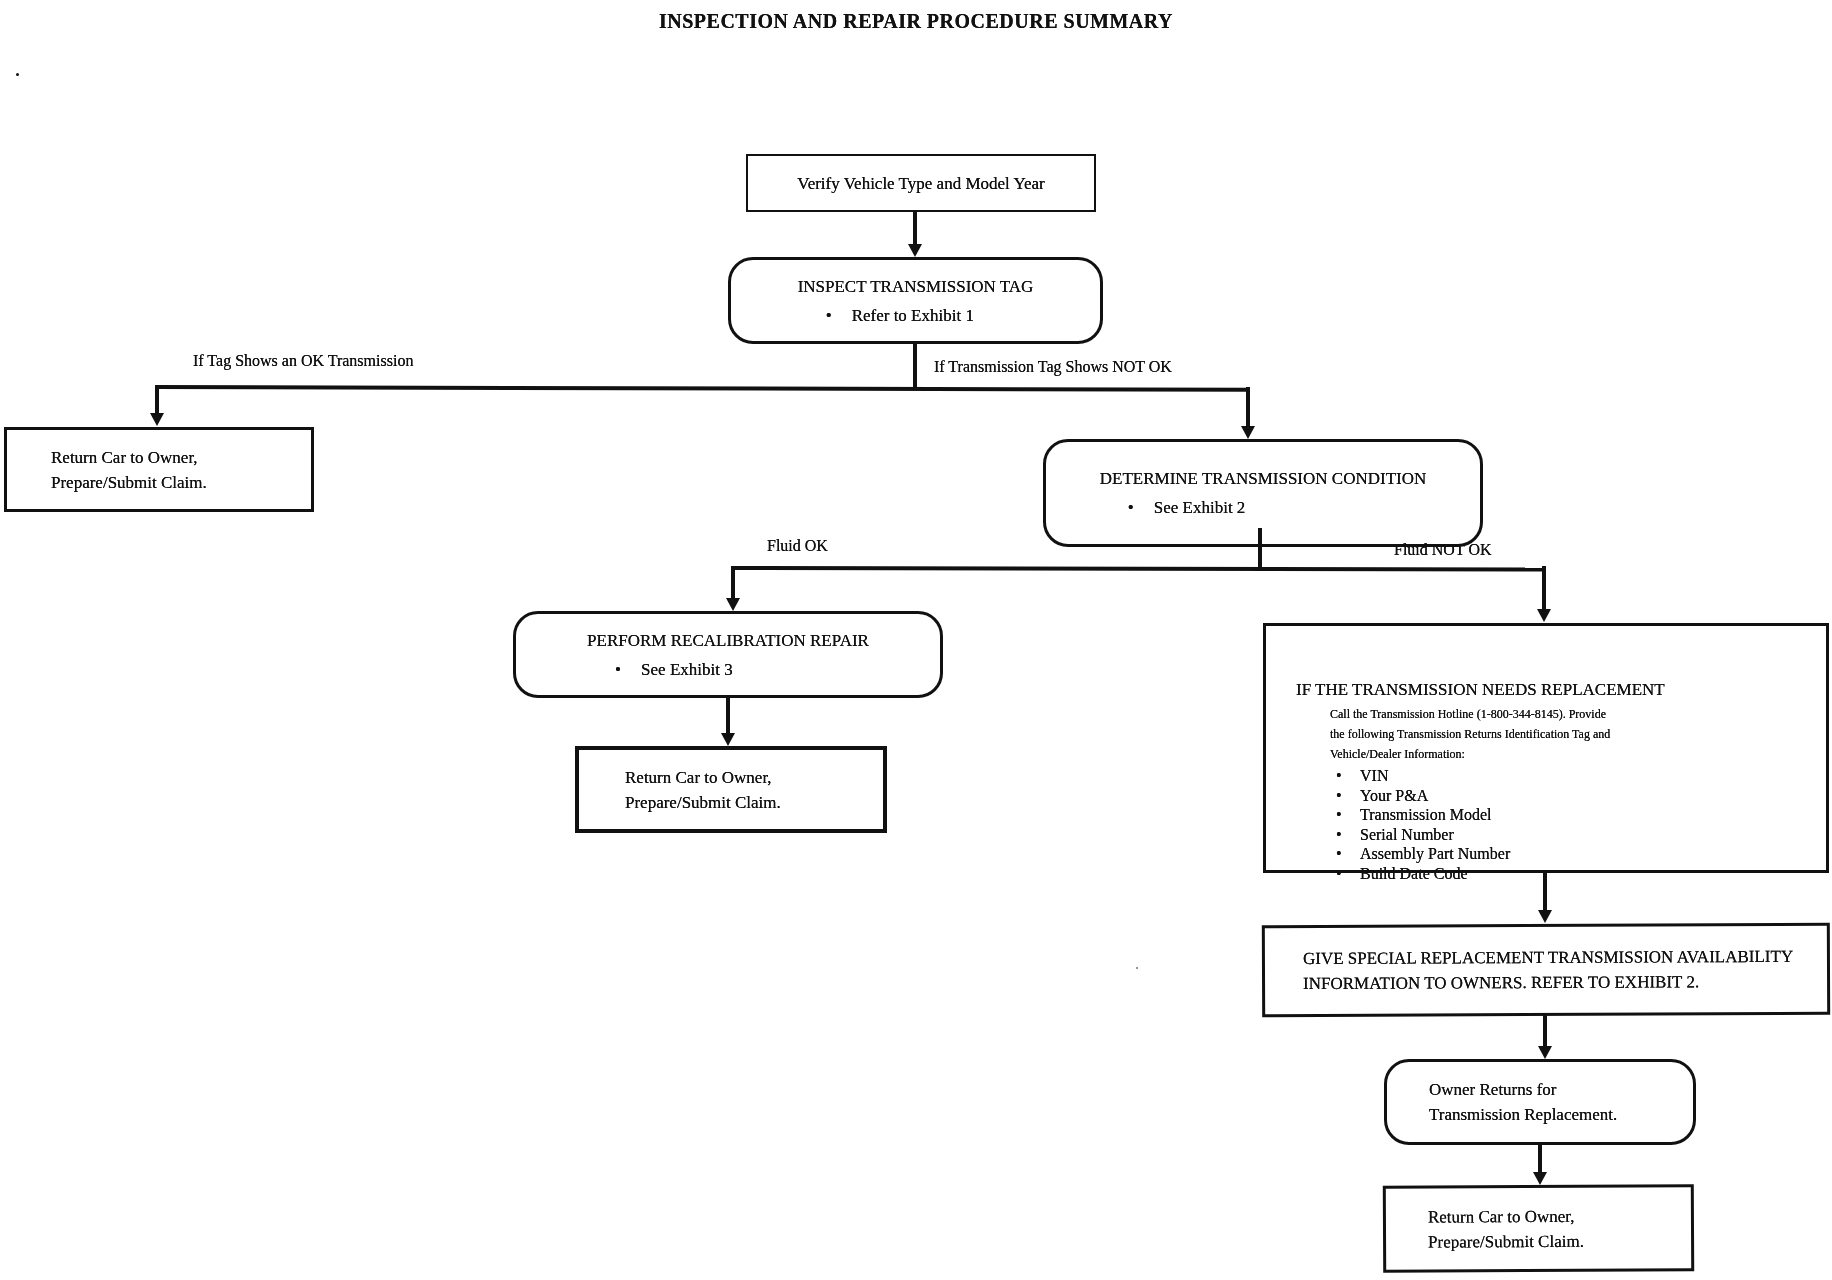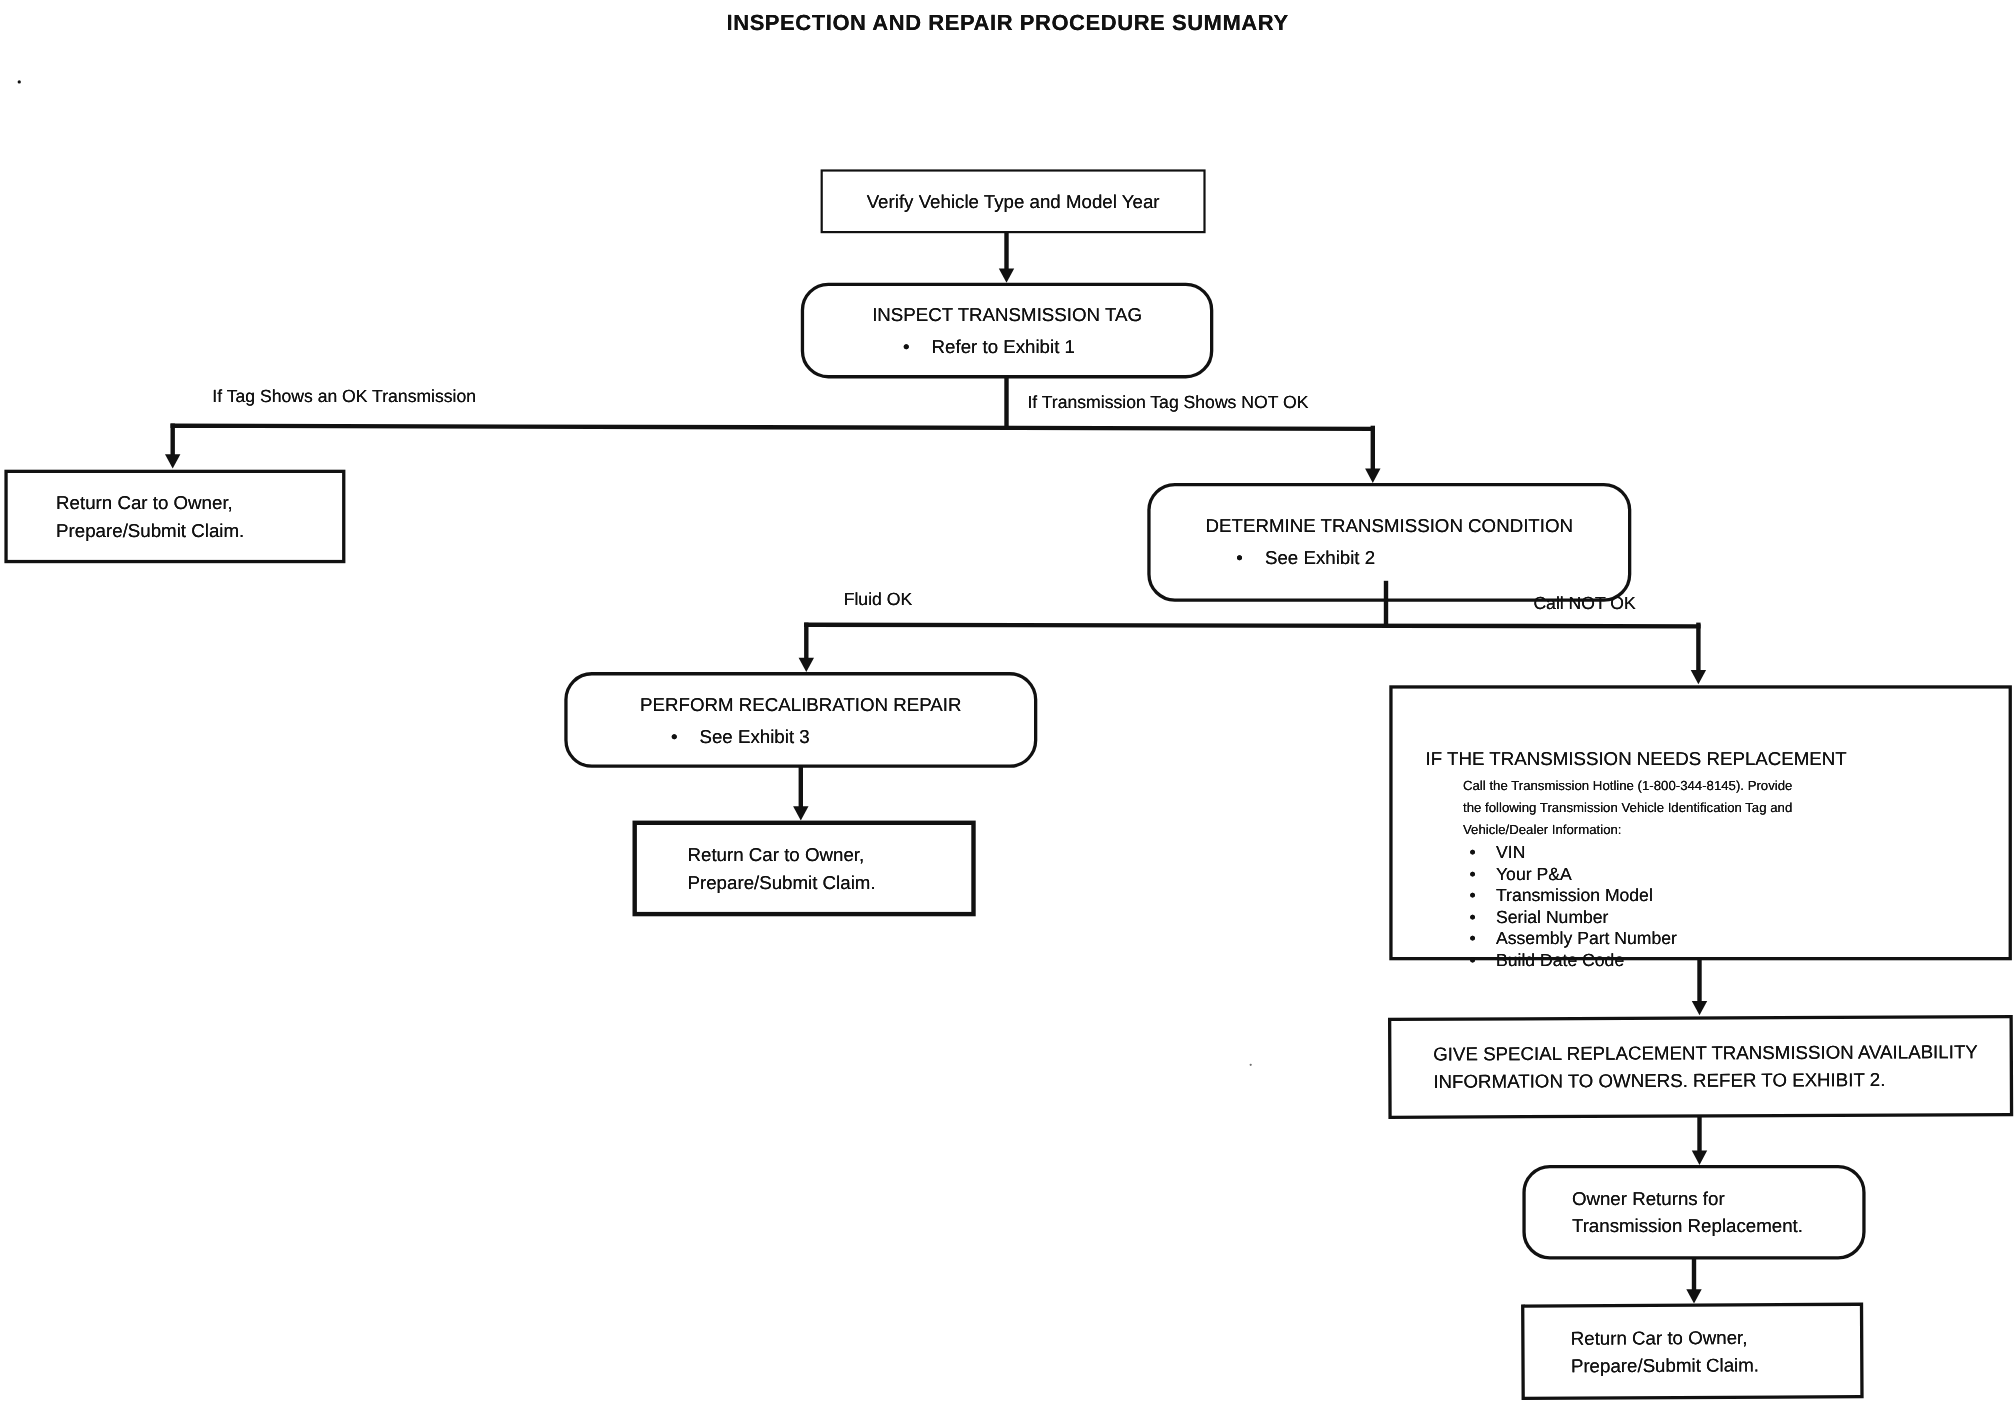--- a/index.html
+++ b/index.html
@@ -4,21 +4,21 @@
 <style>
   :root{
     --ink:#111111;
     --paper:#ffffff;
   }
   html,body{margin:0;padding:0;background:var(--paper);}
   #canvas{
     position:relative;
     width:1832px;height:1280px;
     background:var(--paper);
-    font-family:Liberation Sans, sans-serif;
+    font-family:Liberation Serif, serif;
     color:var(--ink);
     overflow:hidden;
   }
   .title{
     position:absolute;top:10px;left:0;width:100%;
     text-align:center;font-size:20px;font-weight:bold;letter-spacing:.5px;
     text-shadow:0 0 .4px var(--ink);
   }
   .node{
     position:absolute;
@@ -100,21 +100,21 @@
     <div class="hd-inner">
       <div>DETERMINE TRANSMISSION CONDITION</div>
       <div class="bullet-line"><span class="blt">•</span><span>See Exhibit 2</span></div>
     </div>
   </div>
 
   <div class="edge-v" style="left:1258px;top:528px;height:42px;"></div>
   <div class="edge-h" style="left:731px;top:566px;width:815px;transform:rotate(0.1deg);transform-origin:left center;"></div>
 
   <div class="edge-label" style="left:767px;top:537px;">Fluid OK</div>
-  <div class="edge-label" style="left:1394px;top:541px;">Call NOT OK</div>
+  <div class="edge-label" style="left:1394px;top:541px;">Fluid NOT OK</div>
 
   <div class="edge-v" style="left:731px;top:566px;height:34px;"></div>
   <div class="arrowhead" style="left:726px;top:598px;"></div>
 
   <div class="edge-v" style="left:1542px;top:566px;height:45px;"></div>
   <div class="arrowhead" style="left:1537px;top:609px;"></div>
 
   <div class="node hd-node" style="left:513px;top:611px;width:430px;height:87px;">
     <div class="hd-inner">
       <div>PERFORM RECALIBRATION REPAIR</div>
@@ -127,21 +127,21 @@
 
   <div class="node two-line" style="left:575px;top:746px;width:312px;height:87px;padding-left:46px;border-width:4px;">
     <div>Return Car to Owner,</div>
     <div>Prepare/Submit Claim.</div>
   </div>
 
   <div class="node" style="left:1263px;top:623px;width:566px;height:250px;padding:14px 14px 0 30px;line-height:20px;">
     <div style="font-size:17px;margin-top:40px;">IF THE TRANSMISSION NEEDS REPLACEMENT</div>
     <div class="rep-body">
       <div>Call the Transmission Hotline (1-800-344-8145).  Provide</div>
-      <div>the following Transmission Vehicle Identification Tag and</div>
+      <div>the following Transmission Returns Identification Tag and</div>
       <div>Vehicle/Dealer Information:</div>
     </div>
     <ul class="rep-bullets">
       <li><span class="blt">•</span><span>VIN</span></li>
       <li><span class="blt">•</span><span>Your P&amp;A</span></li>
       <li><span class="blt">•</span><span>Transmission Model</span></li>
       <li><span class="blt">•</span><span>Serial Number</span></li>
       <li><span class="blt">•</span><span>Assembly Part Number</span></li>
       <li><span class="blt">•</span><span>Build Date Code</span></li>
     </ul>

